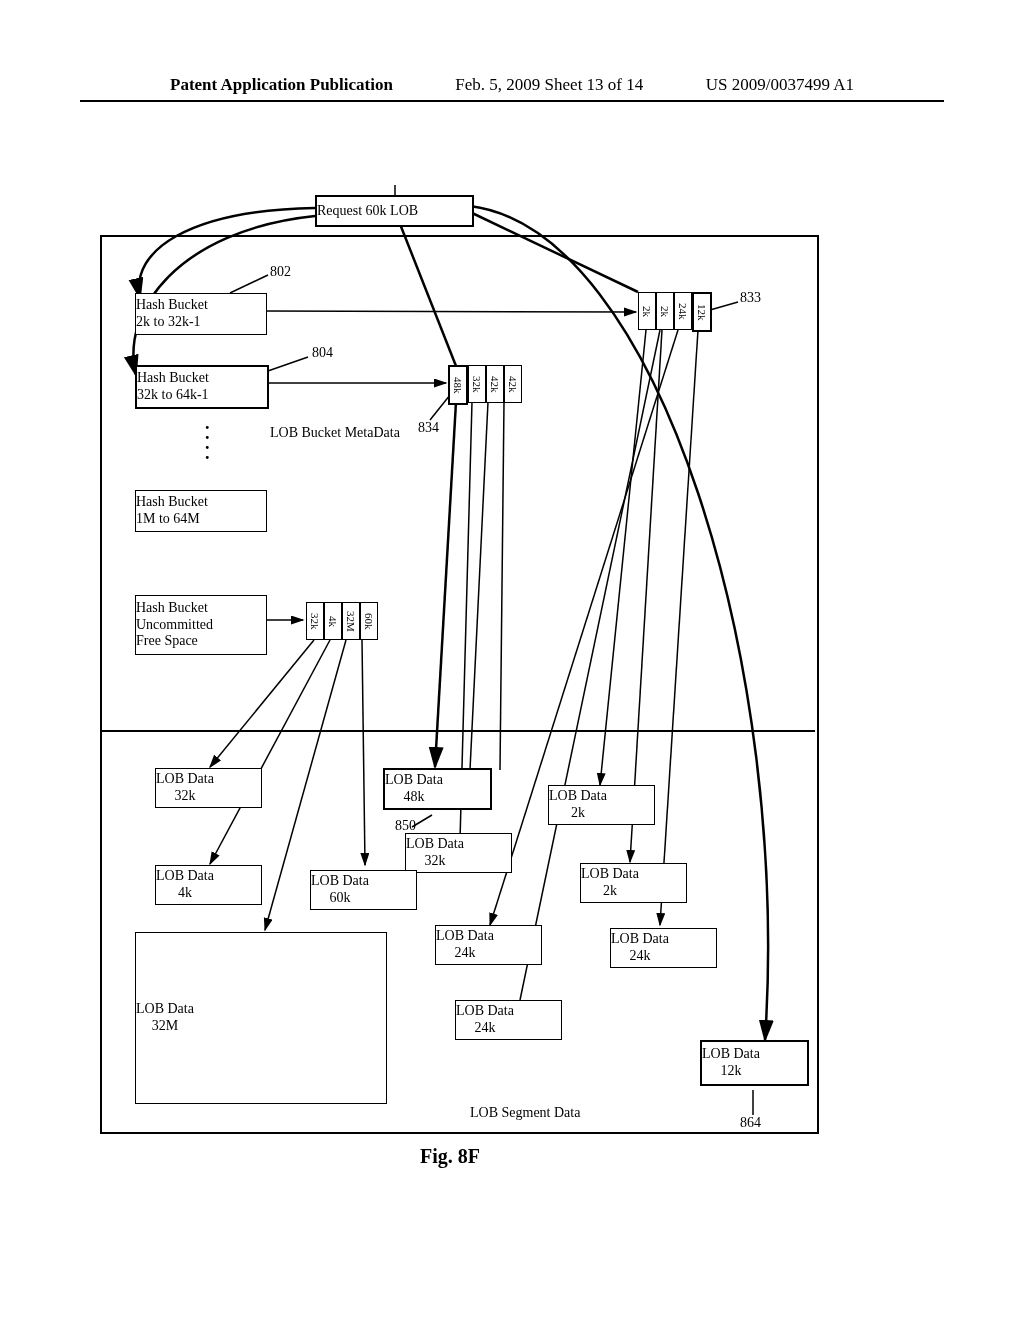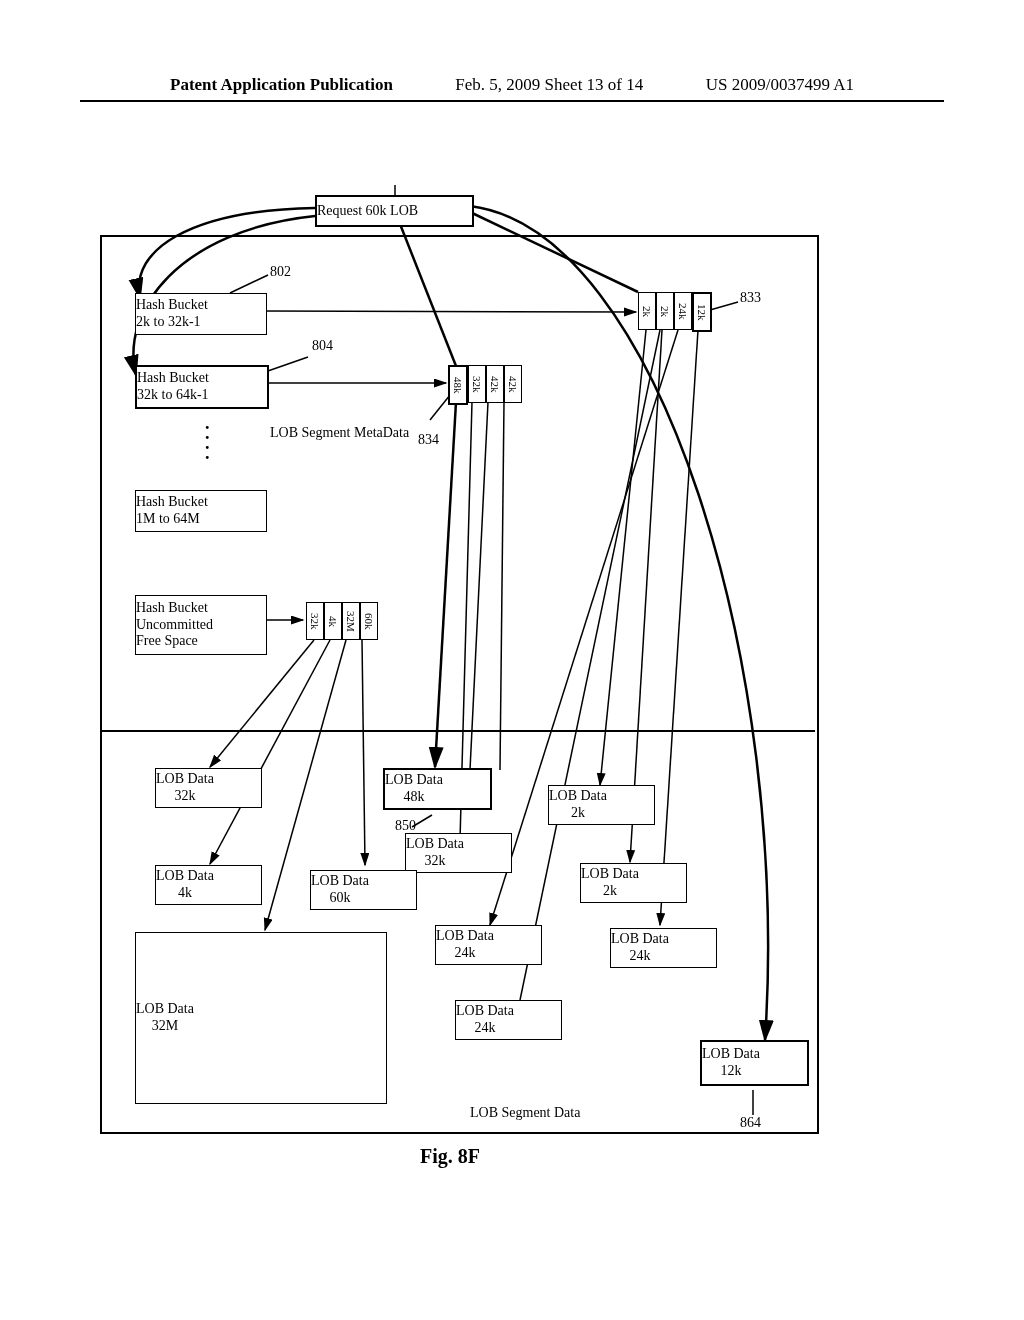--- a/index.html
+++ b/index.html
@@ -154,23 +154,23 @@
   <div class="outer" style="left:0; top:65px; width:715px; height:895px;"></div>
   <div style="position:absolute; left:0; top:560px; width:715px; border-top:2px solid black;"></div>
 
   <div class="ref" style="left:285px; top:-2px;margin-top:25px;">875</div>
 
   <div class="box box-bold" style="left:215px; top:25px; width:155px; height:28px;">
     <span>Request 60k LOB</span>
   </div>
 
   <div class="ref" style="left:170px; top:94px;">802</div>
-  <div class="ref" style="left:212px; top:168px;">804</div>
+  <div class="ref" style="left:212px; top:175px;">804</div>
   <div class="ref" style="left:640px; top:120px;">833</div>
-  <div class="ref" style="left:318px; top:250px;margin-top:12px;">834</div>
+  <div class="ref" style="left:318px; top:250px;">834</div>
 
   <div class="box" style="left:35px; top:123px; width:130px; height:40px;">
     <span>Hash Bucket</span>
     <span>2k to 32k-1</span>
   </div>
   <div class="box box-bold" style="left:35px; top:195px; width:130px; height:40px;">
     <span>Hash Bucket</span>
     <span>32k to 64k-1</span>
   </div>
   <div class="dots" style="left:105px; top:248px;">.<br>.<br>.<br>.</div>
@@ -222,21 +222,21 @@
         <span class="vtext">4k</span>
       </div>
     <div class="chip">
         <span class="vtext">32M</span>
       </div>
     <div class="chip">
         <span class="vtext">60k</span>
       </div>
   </div>
 
-  <div class="label" style="left:170px; top:255px;">LOB Segment MetaData</div>
+  <div class="label" style="left:170px; top:255px;">LOB Bucket MetaData</div>
 
   <div class="box" style="left:55px; top:598px; width:105px; height:38px; white-space:pre;">LOB Data
 32k</div>
   <div class="box box-bold" style="left:283px; top:598px; width:105px; height:38px; white-space:pre;">LOB Data
 48k</div>
   <div class="ref" style="left:295px; top:648px;">850</div>
   <div class="box" style="left:448px; top:615px; width:105px; height:38px; white-space:pre;">LOB Data
 2k</div>
 
   <div class="box" style="left:305px; top:663px; width:105px; height:38px; white-space:pre;">LOB Data

